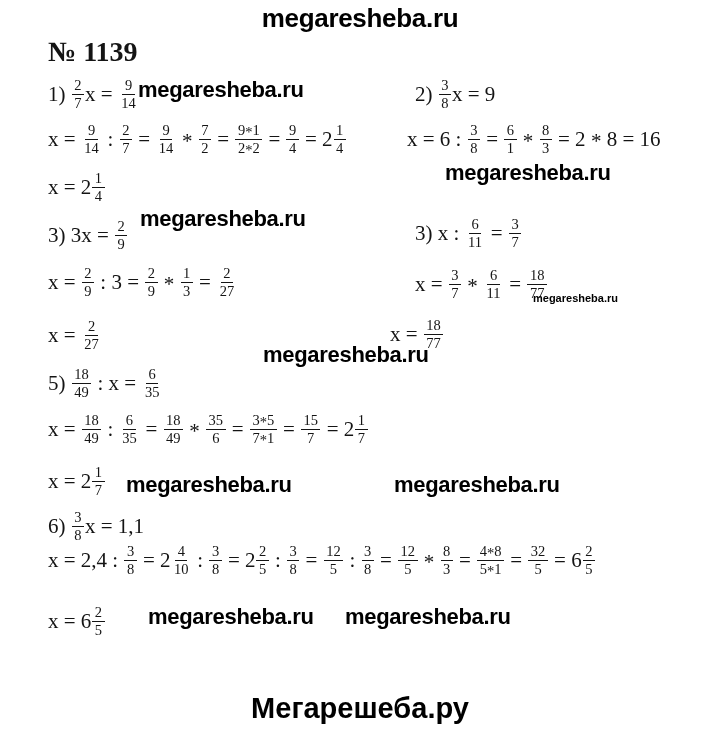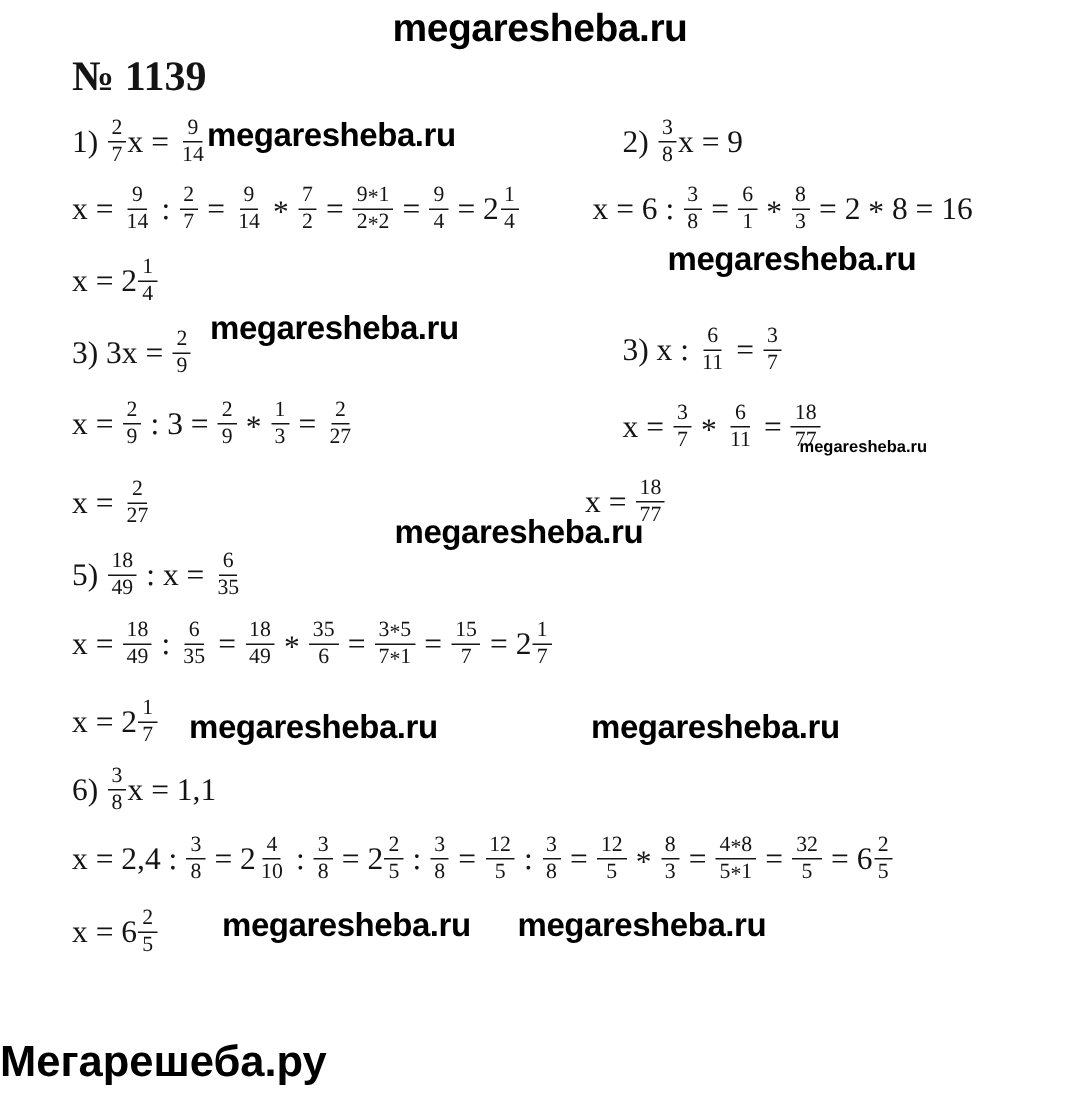--- a/index.html
+++ b/index.html
@@ -18,35 +18,35 @@
   .mx .mw{font-size:21px;}
   .ast{position:relative;top:.12em;}
 
   
   .hdr{position:absolute;left:48px;top:36px;font-size:28px;font-weight:700;
        font-family:"Liberation Serif",serif;}
   .wm{position:absolute;font-family:"Liberation Sans",sans-serif;font-weight:700;
       font-size:22px;letter-spacing:-0.3px;color:#000;white-space:nowrap;}
   .wm.small{font-size:11px;letter-spacing:0;}
   .w-top{left:0;width:720px;text-align:center;top:3px;font-size:26px;}
-  .footer{position:absolute;left:0;width:720px;top:692px;
+  .footer{position:absolute;left:0;width:720px;top:692px;text-align:center;
           font-size:29px;font-weight:700;font-family:"Liberation Sans",sans-serif;color:#000;}
 
   
   .l-p1s{left:48px;top:71px}   .l-p2s{left:415px;top:71px}
-  .l-p1w{left:48px;top:116px}  .l-p2w{left:395px;top:116px}
+  .l-p1w{left:48px;top:116px}  .l-p2w{left:407px;top:116px}
   .l-p1a{left:48px;top:164px}  .l-p2a{left:415px;top:168px}
   .l-p3s{left:48px;top:212px}  .l-p4s{left:415px;top:210px}
   .l-p3w{left:48px;top:259px}  .l-p4w{left:415px;top:261px}
   .l-p3a{left:48px;top:312px}  .l-p4a{left:390px;top:311px}
   .l-p5s{left:48px;top:360px}
   .l-p5w{left:48px;top:406px}
   .l-p5a{left:48px;top:458px}
   .l-p6s{left:48px;top:503px}
-  .l-p6w{left:48px;top:549px}
+  .l-p6w{left:48px;top:537px}
   .l-p6a{left:48px;top:598px}
 
   
   .w-p1{left:138px;top:77px}
   .w-p2{left:445px;top:160px}
   .w-p3{left:140px;top:206px}
   .w-p4s{left:533px;top:292px}
   .w-p4{left:263px;top:342px}
   .w-p5a{left:126px;top:472px}
   .w-p5b{left:394px;top:472px}

